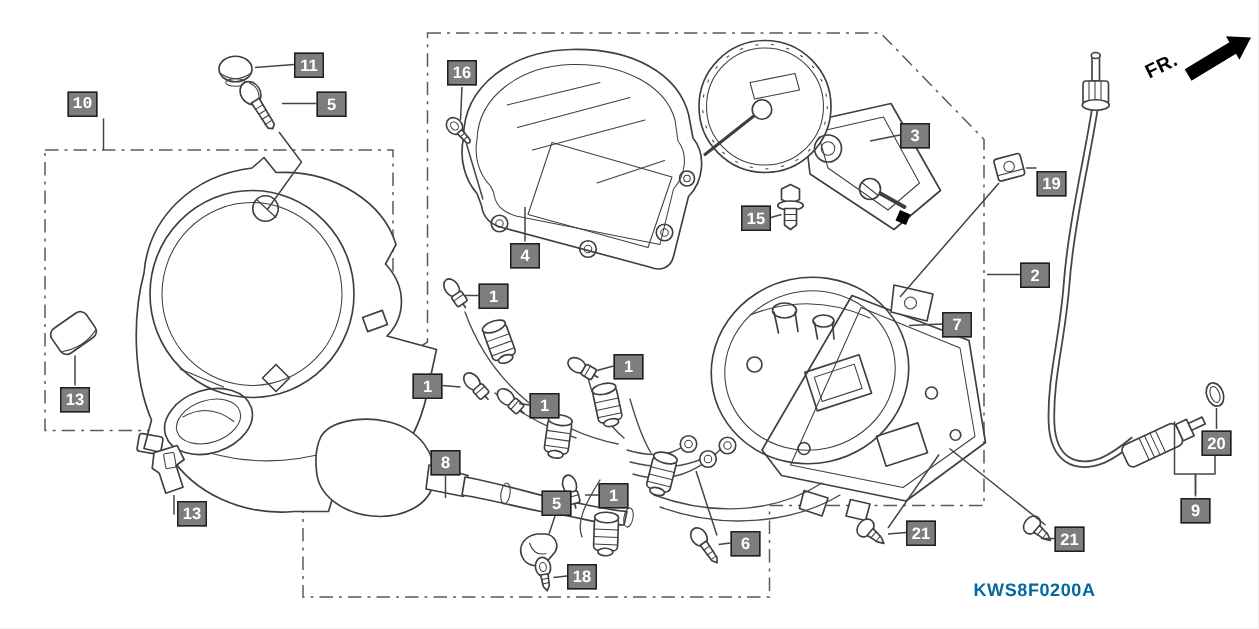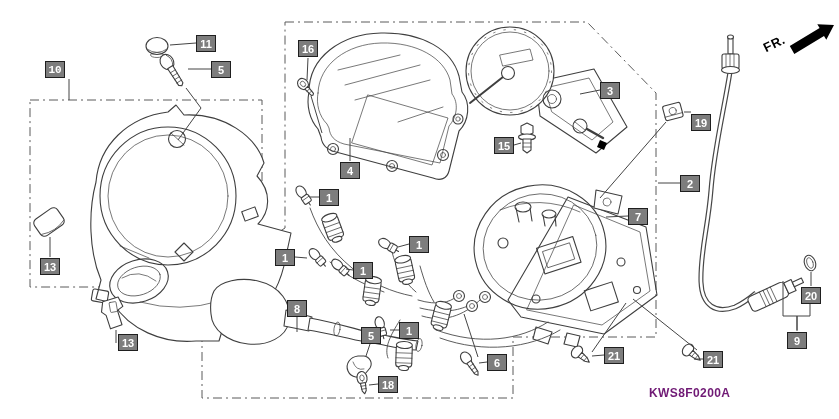--- a/index.html
+++ b/index.html
@@ -28,21 +28,21 @@
     background:var(--callout-bg);border:1px solid var(--callout-border);
     color:var(--callout-text);font-size:11px;font-weight:bold;text-align:center;
     box-sizing:border-box;cursor:pointer;user-select:none;
   }
   .leader{stroke:#444;stroke-width:1;fill:none;}
   .fr-label{
     position:absolute;left:763px;top:36px;font-size:13px;font-weight:bold;color:#000;
     transform:rotate(-26deg);letter-spacing:.5px;
   }
   .diagram-code{
-    position:absolute;left:649px;top:386px;font-size:12px;font-weight:600;color:#701a75;
+    position:absolute;left:649px;top:386px;font-size:12px;font-weight:600;color:#0369a1;
     letter-spacing:.4px;
   }
 </style>
 </head>
 <body>
 
 <div class="stage">
 
   <svg width="839" height="419" viewBox="0 0 839 419">
 

